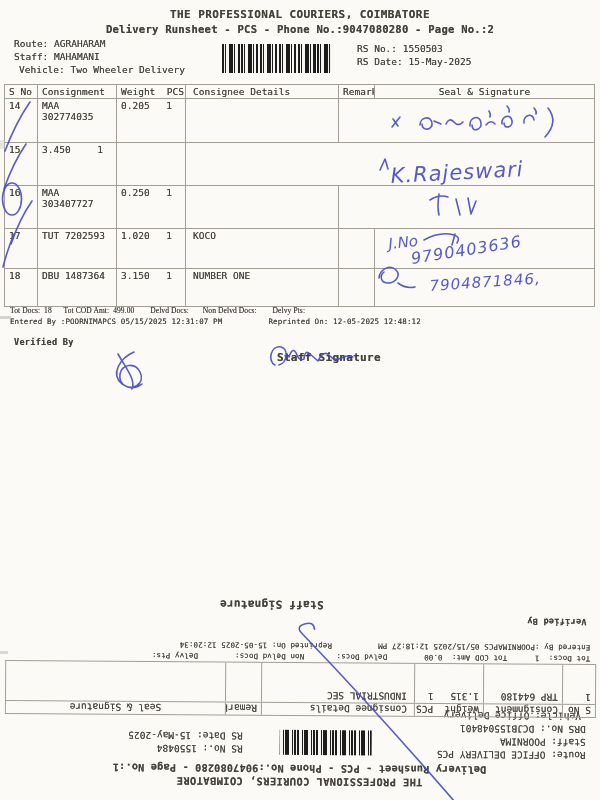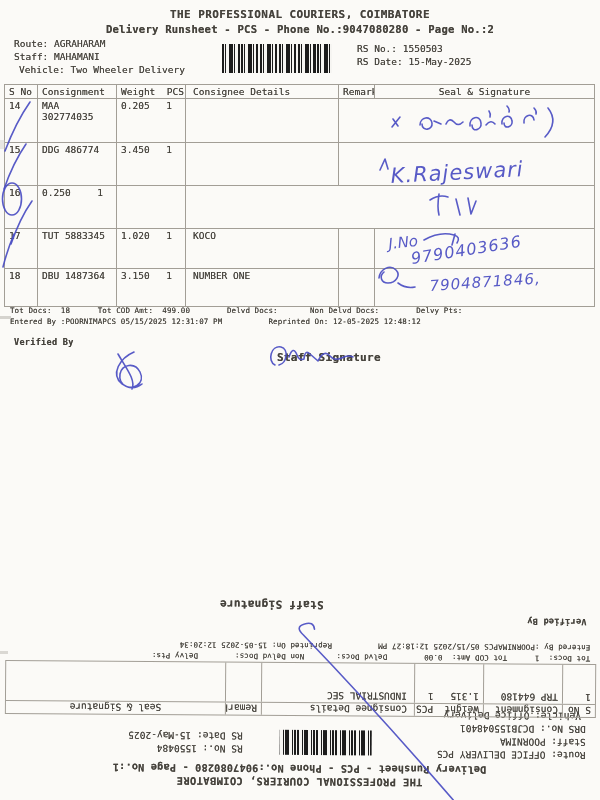--- a/index.html
+++ b/index.html
@@ -46,21 +46,21 @@
   .td.ctr{text-align:center;padding-left:0;}
   .hh{height:13px;}
   .h44{height:44px}.h43{height:43px}.h40{height:40px}.h38{height:38px}.h40b{height:40px}
   .totals{left:10px;font-size:7.5px;letter-spacing:.1px;}
   .entered{left:10px;font-size:7.5px;letter-spacing:.1px;}
   .vlabel{left:14px;font-size:8.5px;font-weight:bold;letter-spacing:.3px;text-align:right;}
   .slabel{left:277px;font-size:11px;font-weight:bold;letter-spacing:.3px;margin-top:14px;}
 
   
   .pg-top{top:0;height:430px;}
-  .pg-top .totals{top:306px;}
+  .pg-top .totals{top:306px;font-family:Liberation Serif, serif;}
   .pg-top .entered{top:317px;}
   .pg-top .vlabel,.pg-top .slabel{top:337px;}
 
   
   .pg-bot{top:593px;height:207px;transform:rotate(180.4deg);transform-origin:50% 50%;}
   .pg-bot .title{top:12px;font-size:10.4px;}
   .pg-bot .subtitle{top:26px;font-size:10.2px;}
   .pg-bot .info-left{top:40px;}
   .pg-bot .barcode{top:45px;left:228px;width:92px;height:25px;}
   .pg-bot .info-right{top:44px;}
@@ -115,42 +115,42 @@
       <div class="td w">
           <span>0.205</span>
           <span>1</span>
         </div>
       <div class="td"></div>
       <div class="td"></div>
     </div>
 
     <div class="tr h43">
       <div class="td">15</div>
-      <div class="td">DDG 486774</div>
       <div class="td w">
           <span>3.450</span>
           <span>1</span>
         </div>
       <div class="td"></div>
       <div class="td"></div>
     </div>
 
     <div class="tr h43">
       <div class="td">16</div>
+      <div class="td">MAA 303407727</div>
       <div class="td w">
           <span>0.250</span>
           <span>1</span>
         </div>
       <div class="td"></div>
       <div class="td"></div>
     </div>
 
     <div class="tr h40">
       <div class="td">17</div>
-      <div class="td">TUT 5883345</div>
+      <div class="td">TUT 7202593</div>
       <div class="td w">
           <span>1.020</span>
           <span>1</span>
         </div>
       <div class="td cons">KOCO</div>
       <div class="td"></div>
       <div class="td"></div>
     </div>
 
     <div class="tr h38">

